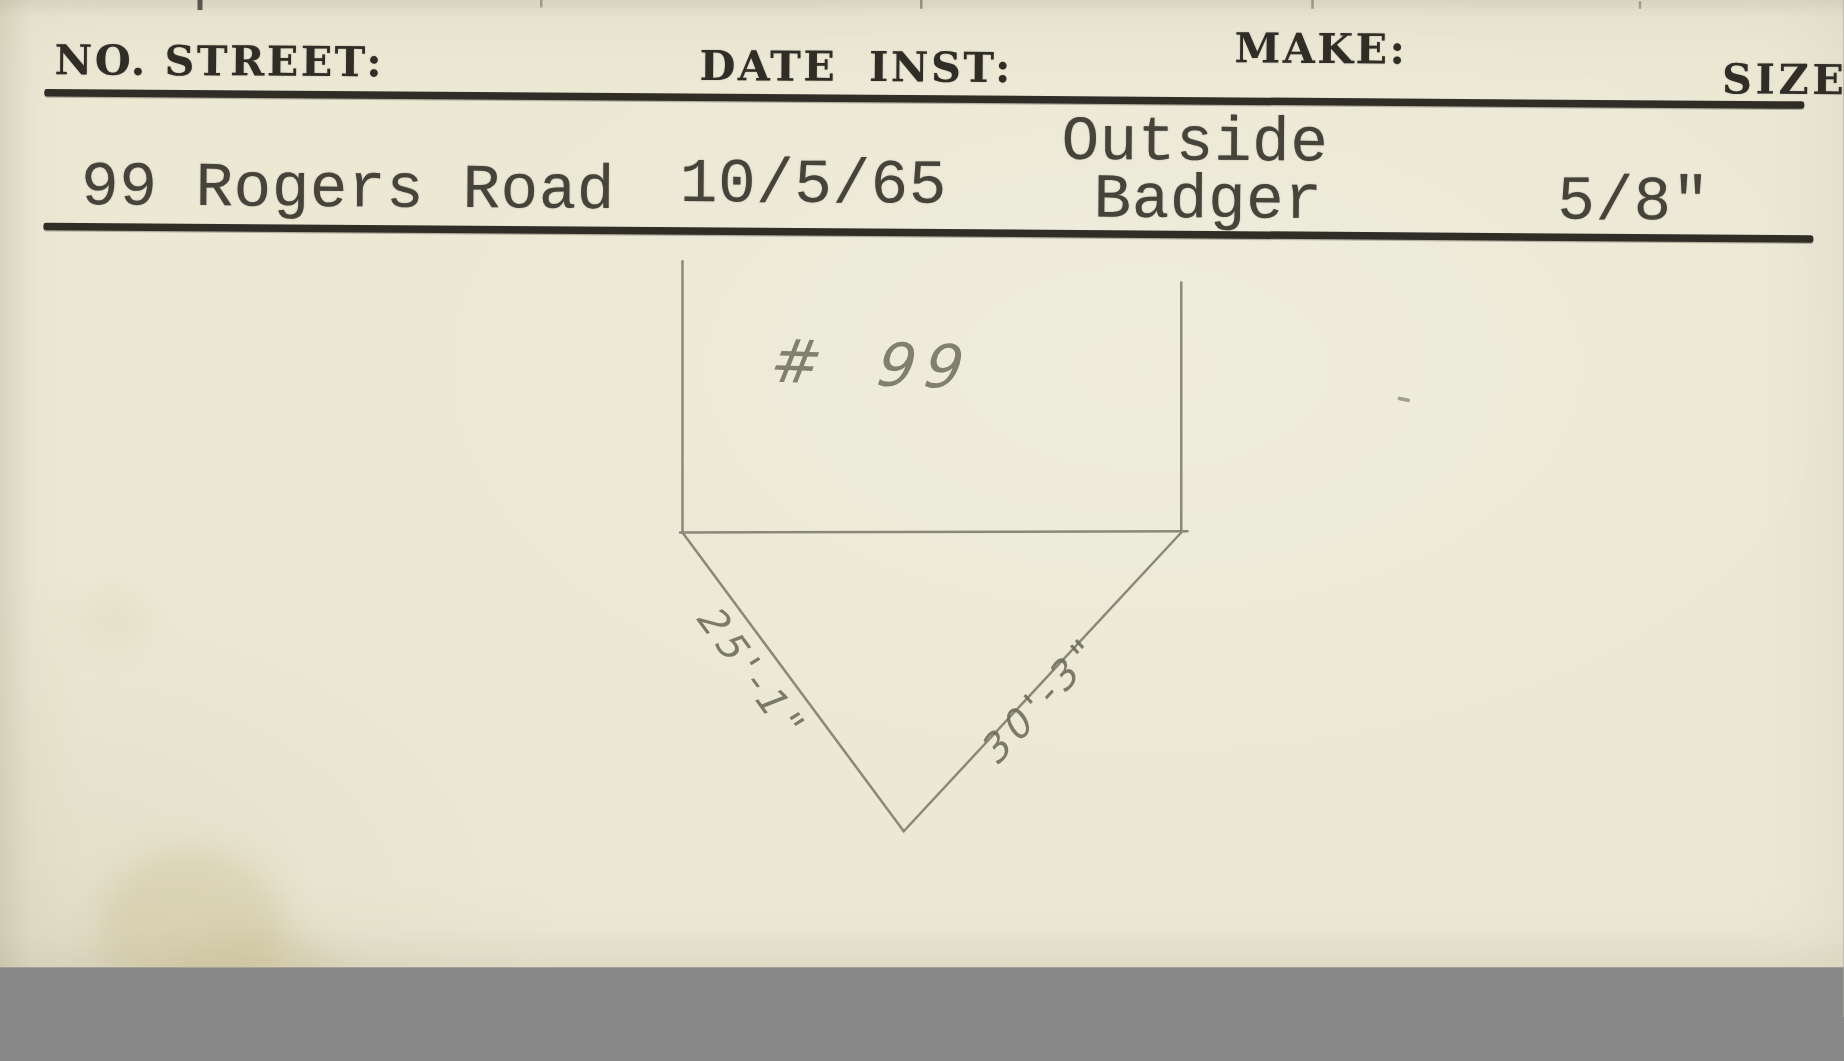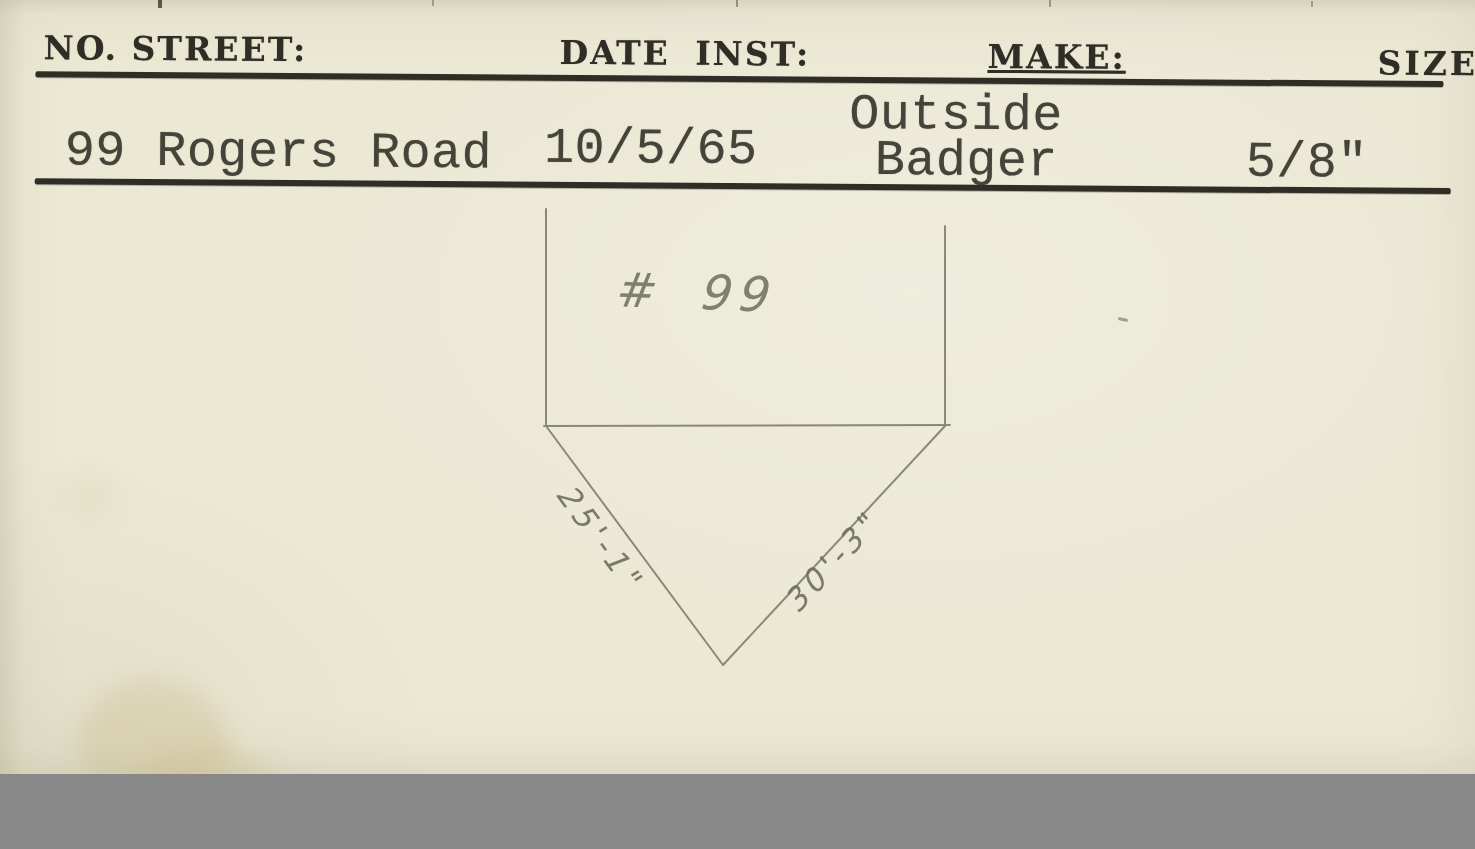--- a/index.html
+++ b/index.html
@@ -41,21 +41,21 @@
   .hdr{
     position:absolute;
     font-family:"DejaVu Serif",serif;font-weight:bold;
     font-size:33px;line-height:33px;letter-spacing:2px;
     color:var(--ink,#2f2d26);
     text-shadow:0 0 1px rgba(47,45,38,0.45);
     white-space:nowrap;
   }
   .hdr-street{left:44px;top:31px;}
   .hdr-date{left:560px;top:32px;word-spacing:12px;}
-  .hdr-make{left:988px;top:33px;text-decoration:underline;}
+  .hdr-make{left:988px;top:15px;}
   .hdr-size{left:1378px;top:37px;letter-spacing:3px;}
   .typed{
     position:absolute;
     font-family:"Liberation Mono","DejaVu Sans Mono",monospace;
     font-size:50px;line-height:50px;letter-spacing:0.5px;
     color:var(--type_ink,#46443a);
     text-shadow:0 0 1px rgba(70,68,58,0.55);
     white-space:nowrap;
   }
   .typed-street{left:66px;top:126px;}

